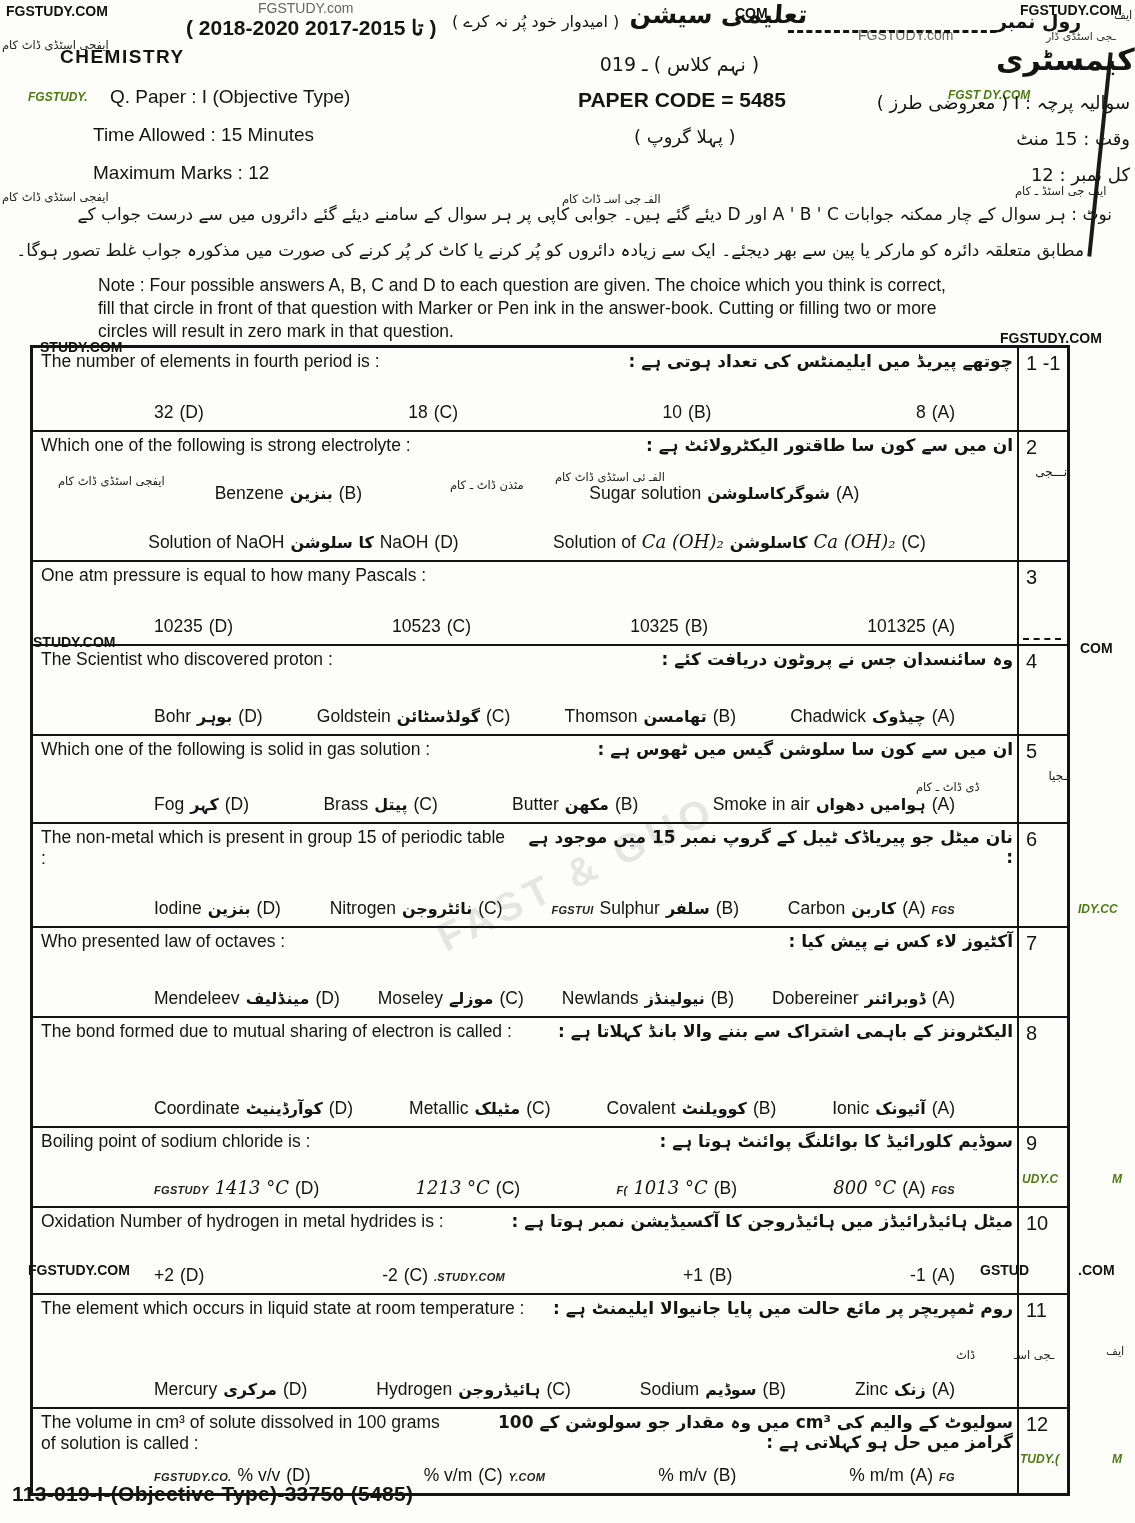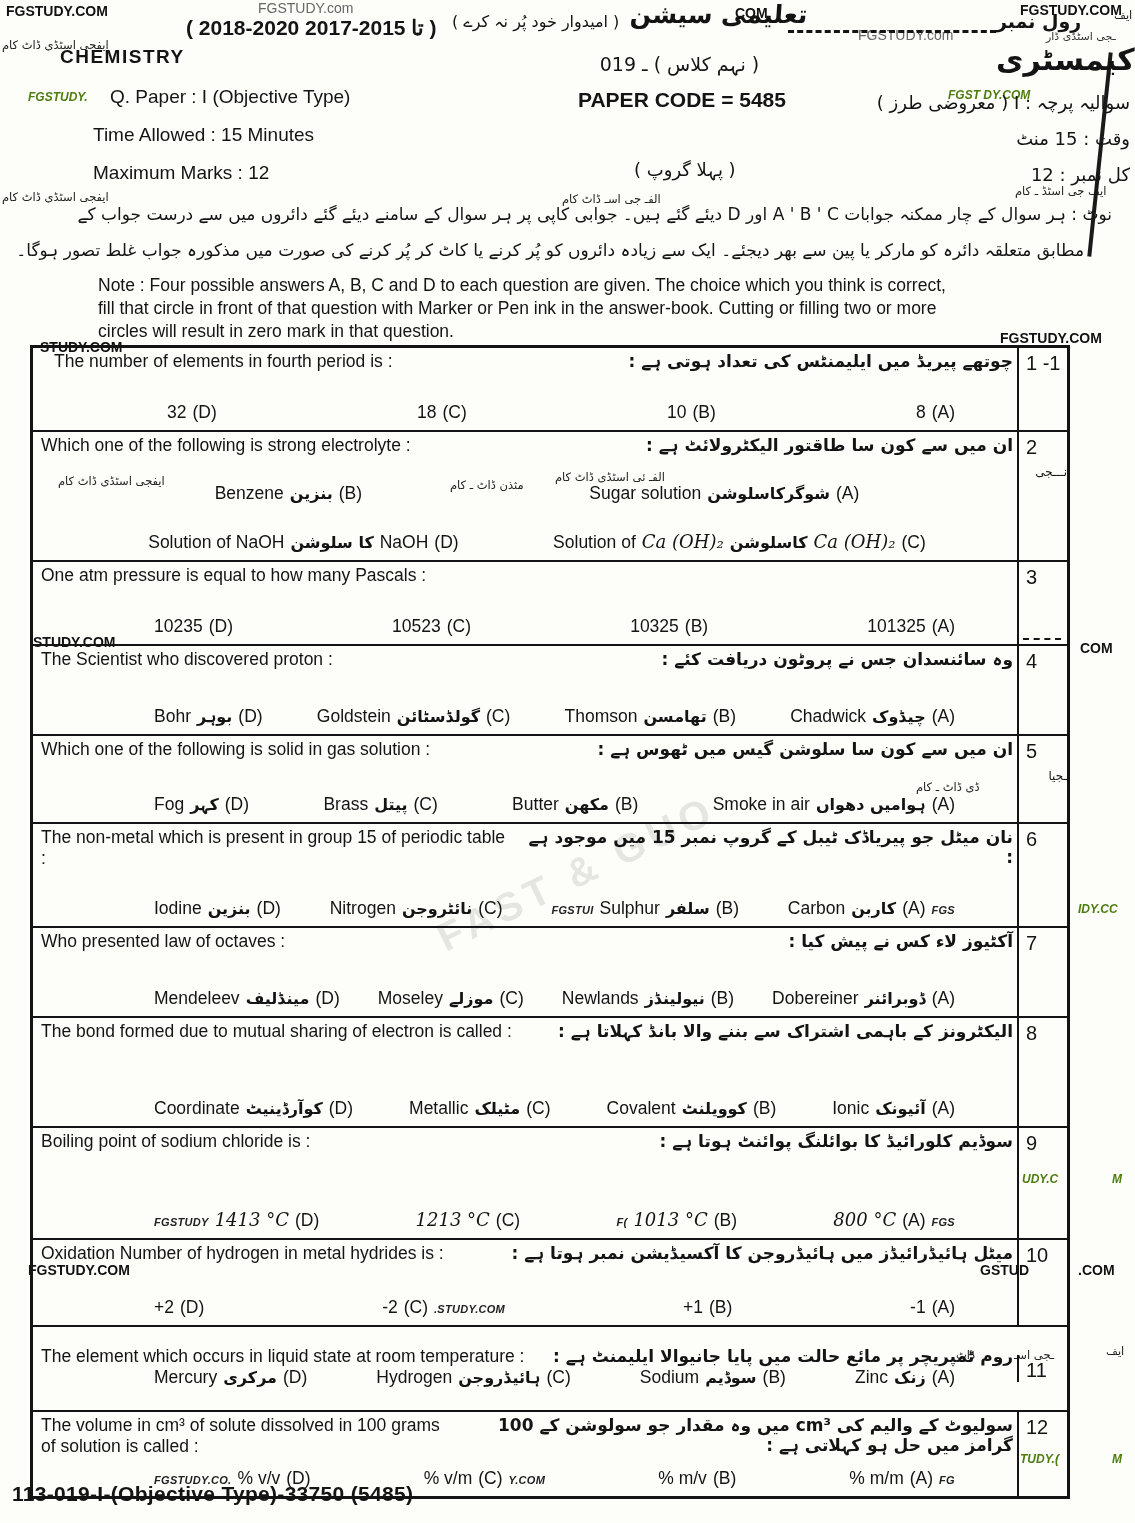--- a/index.html
+++ b/index.html
@@ -15,35 +15,35 @@
   .h-dash{left:788px;top:30px;width:208px;border-top:3px dashed #141414;height:0;}
   .h-roll{left:996px;top:10px;font-size:19px;font-weight:bold;}
   .h-rollwm{left:1046px;top:30px;font-size:11px;color:#333;}
   .h-chem-en{left:60px;top:46px;font-size:19px;font-weight:bold;letter-spacing:1.5px;}
   .h-class{left:552px;top:53px;width:255px;text-align:center;font-size:19px;}
   .h-chem-ur{left:996px;top:42px;font-size:30px;font-weight:bold;}
   .h-qpaper{left:110px;top:86px;font-size:19px;}
   .h-code{left:578px;top:88px;font-size:21px;font-weight:bold;}
   .h-paper-ur{left:848px;top:92px;width:282px;text-align:right;font-size:18px;white-space:nowrap;}
   .h-time-en{left:93px;top:124px;font-size:19px;}
-  .h-group{left:634px;top:126px;font-size:18px;margin-top:33px;}
+  .h-group{left:634px;top:126px;font-size:18px;}
   .h-time-ur{left:930px;top:128px;width:200px;text-align:right;font-size:18px;}
   .h-marks-en{left:93px;top:162px;font-size:19px;}
   .h-marks-ur{left:930px;top:164px;width:200px;text-align:right;font-size:18px;}
   .stroke-tr{position:absolute;left:1098px;top:52px;height:205px;border-left:4px solid #1a1a1a;transform:rotate(6deg);}
 
   
   .note-ur1{left:20px;top:204px;width:1092px;text-align:right;font-size:17px;white-space:nowrap;}
   .note-ur2{left:20px;top:240px;width:1064px;text-align:right;font-size:17px;white-space:nowrap;}
   .note-en{left:98px;top:274px;width:856px;font-size:17.5px;line-height:1.3;white-space:normal;}
 
   
   .qtable{position:absolute;left:30px;top:345px;width:1040px;border:3px solid #141414;box-sizing:border-box;}
   .qrow{display:flex;border-top:2.5px solid #141414;box-sizing:border-box;}
-  .qrow:first-child{border-top:none;padding-left:13px;}
+  .qrow:first-child{border-top:none;}
   .qmain{flex:1;display:flex;flex-direction:column;justify-content:space-between;
          padding:3px 4px 7px 8px;min-width:0;box-sizing:border-box;}
   .qtop{display:flex;justify-content:space-between;align-items:flex-start;gap:8px;}
   .q-en{font-size:17.5px;max-width:58%;}
   .q-ur{font-family:"DejaVu Sans",sans-serif;direction:rtl;unicode-bidi:plaintext;
         font-size:17px;font-weight:bold;text-align:right;max-width:60%;}
   .opt-line{display:flex;justify-content:space-between;align-items:baseline;
             padding:0 55px 0 110px;}
   .opt-line.two{justify-content:space-around;padding:0 40px 0 60px;}
   .opt{white-space:nowrap;}
@@ -273,21 +273,21 @@
             <span class="opt"><span class="opt-en">Coordinate</span><span class="opt-ur" dir="rtl">کوآرڈینیٹ</span><span class="opt-label">(D)</span></span>
             <span class="opt"><span class="opt-en">Metallic</span><span class="opt-ur" dir="rtl">مٹیلک</span><span class="opt-label">(C)</span></span>
             <span class="opt"><span class="opt-en">Covalent</span><span class="opt-ur" dir="rtl">کوویلنٹ</span><span class="opt-label">(B)</span></span>
             <span class="opt"><span class="opt-en">Ionic</span><span class="opt-ur" dir="rtl">آئیونک</span><span class="opt-label">(A)</span></span>
           </div>
         </div>
         <div class="qnum">
           <span class="qnum-label">8</span>
         </div>
       </div>
-      <div class="qrow" style="height: 112px;">
+      <div class="qrow" style="height: 80px;">
         <div class="qmain">
           <div class="qtop">
             <span class="q-en">Boiling point of sodium chloride is :</span>
             <span class="q-ur" dir="rtl">سوڈیم کلورائیڈ کا بوائلنگ پوائنٹ ہوتا ہے :</span>
           </div>
           <div class="opt-line">
             <span class="opt"><span class="wmx">FGSTUDY</span><span class="opt-math">1413 °C</span><span class="opt-label">(D)</span></span>
             <span class="opt"><span class="opt-math">1213 °C</span><span class="opt-label">(C)</span></span>
             <span class="opt"><span class="wmx">F(</span><span class="opt-math">1013 °C</span><span class="opt-label">(B)</span></span>
             <span class="opt"><span class="opt-math">800 °C</span><span class="opt-label">(A)</span><span class="wmx">FGS</span></span>
@@ -307,21 +307,21 @@
             <span class="opt"><span class="opt-en">+2</span><span class="opt-label">(D)</span></span>
             <span class="opt"><span class="opt-en">-2</span><span class="opt-label">(C)</span><span class="wmx">.STUDY.COM</span></span>
             <span class="opt"><span class="opt-en">+1</span><span class="opt-label">(B)</span></span>
             <span class="opt"><span class="opt-en">-1</span><span class="opt-label">(A)</span></span>
           </div>
         </div>
         <div class="qnum">
           <span class="qnum-label">10</span>
         </div>
       </div>
-      <div class="qrow" style="height: 85px; align-items: center;">
+      <div class="qrow" style="height: 114px;">
         <div class="qmain">
           <div class="qtop">
             <span class="q-en">The element which occurs in liquid state at room temperature :</span>
             <span class="q-ur" dir="rtl">روم ٹمپریچر پر مائع حالت میں پایا جانیوالا ایلیمنٹ ہے :</span>
           </div>
           <div class="opt-line">
             <span class="opt"><span class="opt-en">Mercury</span><span class="opt-ur" dir="rtl">مرکری</span><span class="opt-label">(D)</span></span>
             <span class="opt"><span class="opt-en">Hydrogen</span><span class="opt-ur" dir="rtl">ہائیڈروجن</span><span class="opt-label">(C)</span></span>
             <span class="opt"><span class="opt-en">Sodium</span><span class="opt-ur" dir="rtl">سوڈیم</span><span class="opt-label">(B)</span></span>
             <span class="opt"><span class="opt-en">Zinc</span><span class="opt-ur" dir="rtl">زنک</span><span class="opt-label">(A)</span></span>

